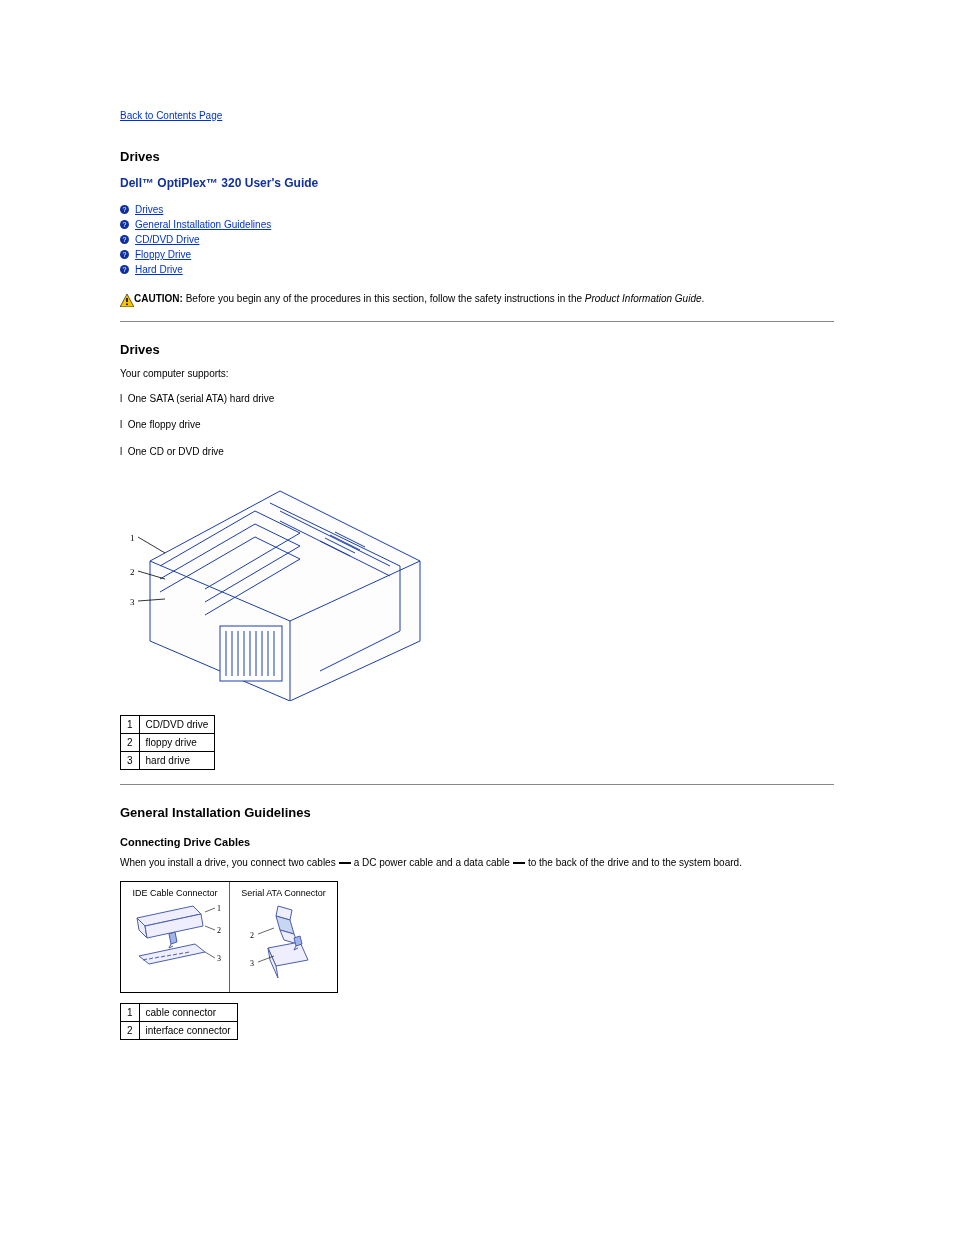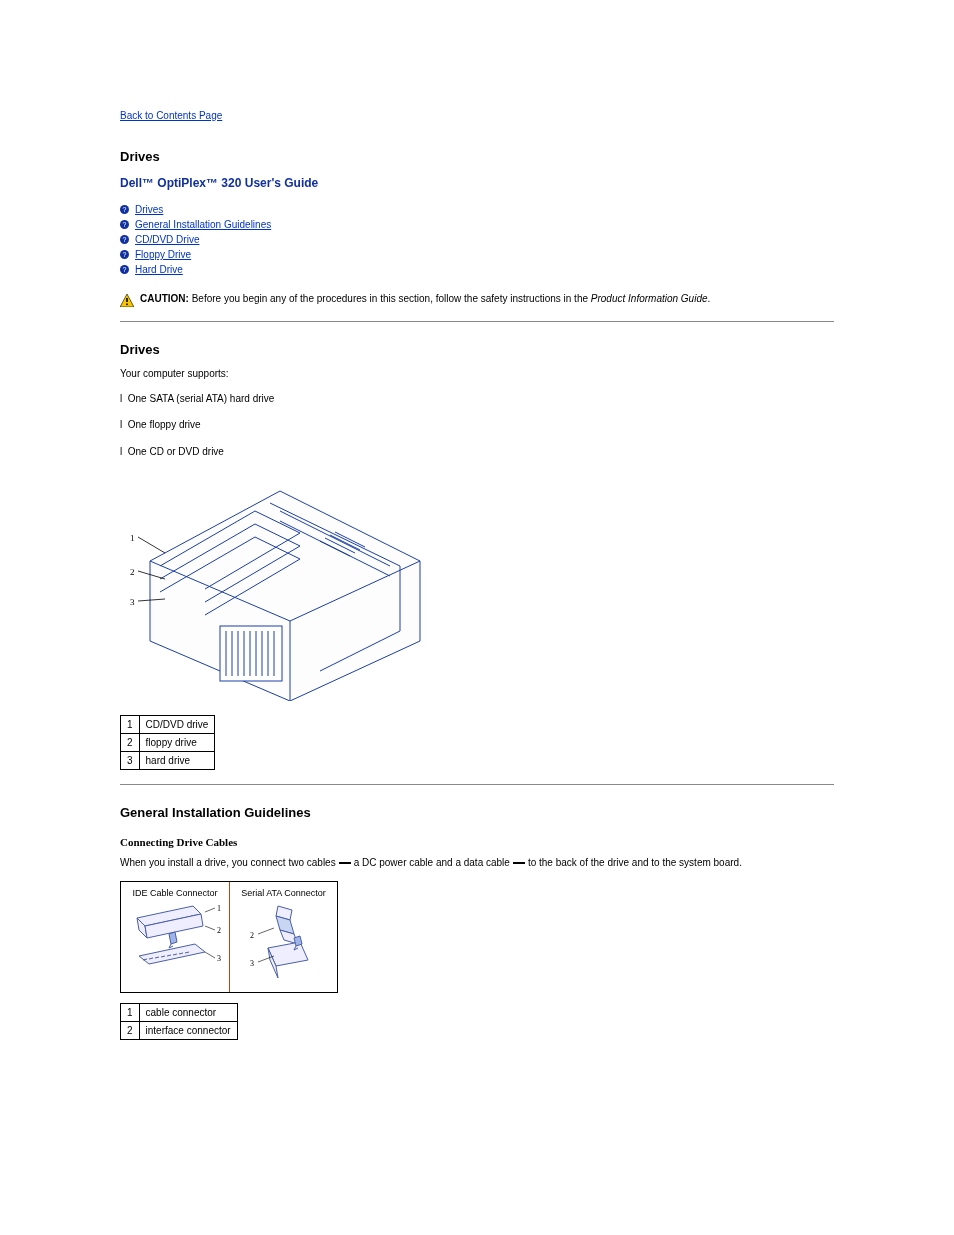--- a/index.html
+++ b/index.html
@@ -77,26 +77,25 @@
   }
   .section-text {
     font-size: 10px;
     line-height: 1.45;
     margin-bottom: 12px;
   }
   .subheading {
     font-weight: bold;
     font-size: 11px;
     margin: 16px 0 8px 0;
-    font-family: Liberation Serif, serif;
   }
   .caution {
     display: flex;
     align-items: flex-start;
-    gap: 6px;
+    gap: 0;
     margin-bottom: 10px;
     font-size: 10px;
   }
   .caution-icon {
     width: 14px;
     height: 13px;
     display: inline-block;
     flex-shrink: 0;
     margin-top: 1px;
   }

